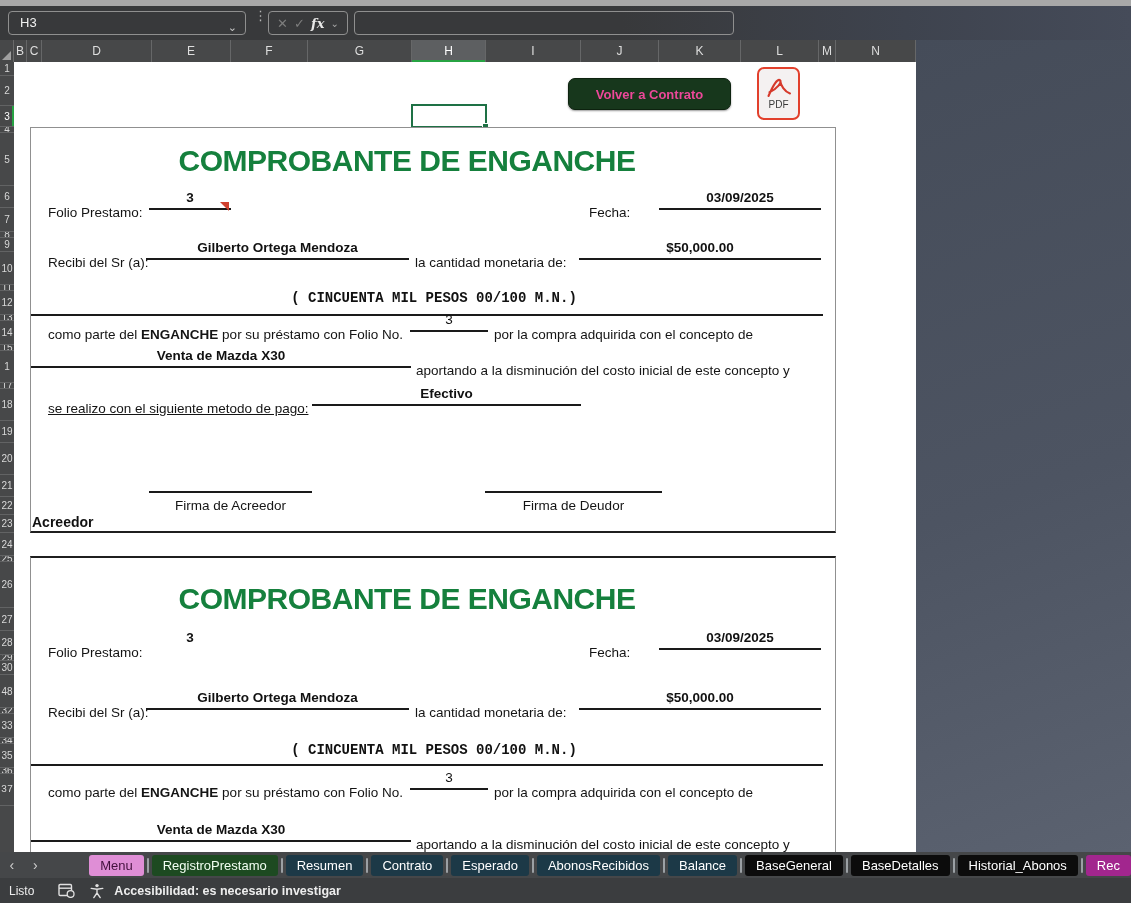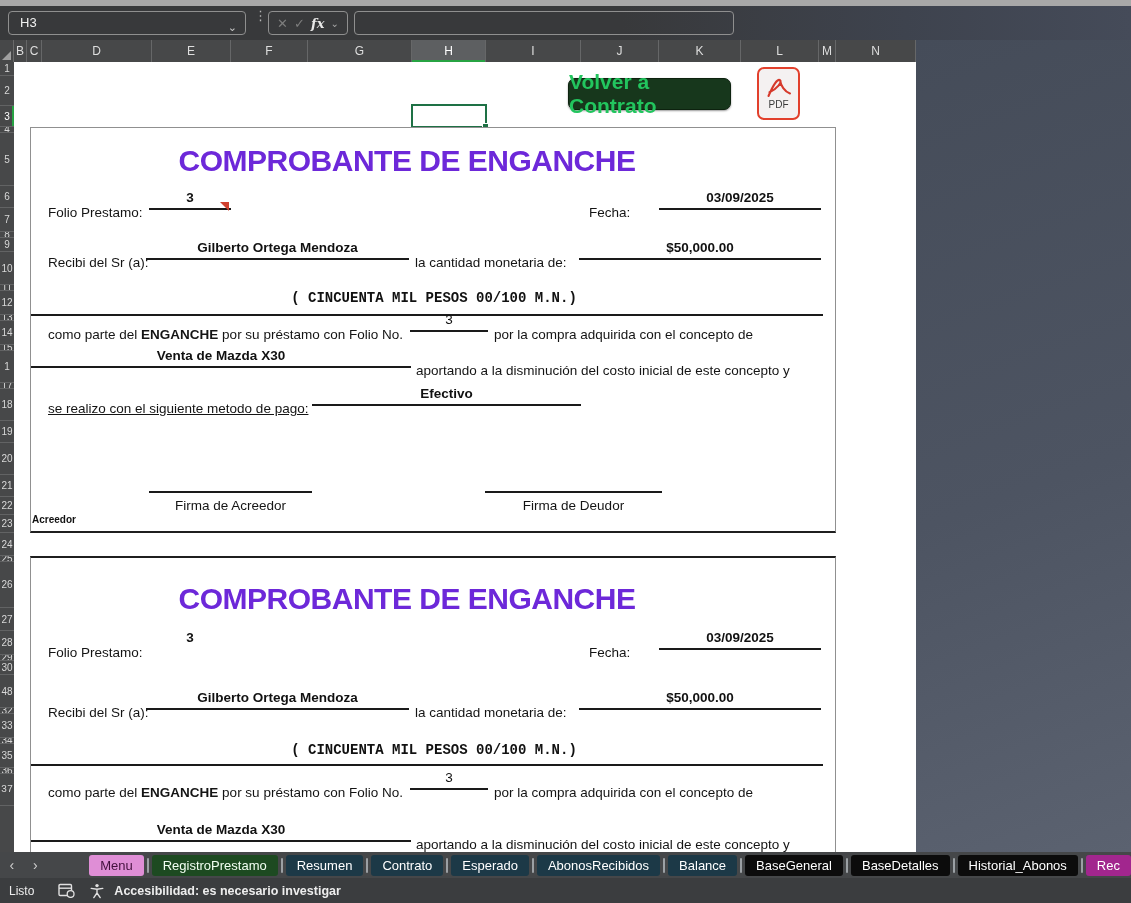--- a/index.html
+++ b/index.html
@@ -48,51 +48,51 @@
     width:2px; background:#27a343; }
 
   
   #sheet { left:14px; top:62px; width:902px; height:790px; background:#ffffff; overflow:hidden; }
   #right-void { left:916px; top:40px; width:215px; height:812px;
     background:linear-gradient(160deg,#454c59 0%,#4d5462 55%,#5b6270 100%); }
 
   #prompt-cell { left:29px; top:14px; width:268px; height:30px; background:#fafad0;
     color:#3c3c34; font-size:13.5px; line-height:30px; padding-left:8px; }
   #volver-btn { left:554px; top:16px; width:163px; height:32px; background:#17371c;
-    border:1px solid #0d220f; border-radius:7px; color:#22c55e; font-weight:bold; font-size:21px;
+    border:1px solid #0d220f; border-radius:7px; color:#ec4899; font-weight:bold; font-size:13px;
     display:flex; align-items:center; justify-content:center; cursor:pointer;
     box-shadow:0 1px 2px rgba(0,0,0,.4); }
   #pdf-icon { left:743px; top:5px; width:43px; height:53px; background:#f4f1f1;
     border:2px solid #e2402c; border-radius:7px; display:flex; flex-direction:column;
     align-items:center; justify-content:center; cursor:pointer; }
   #pdf-icon .pdf-label { font-size:10px; color:#3a3a3a; margin-top:1px; }
   #sel-cell { left:397px; top:42px; width:76px; height:24px; border:2px solid #1e7145; }
   #sel-cell .handle { position:absolute; right:-4px; bottom:-4px; width:7px; height:7px;
     background:#1e7145; border:1px solid #fff; }
 
   
   .doc { position:absolute; left:16px; width:806px; background:#fff;
     border:1px solid #909090; }
   #doc1 { top:65px; height:406px; border-bottom:2px solid #1f1f1f; }
   #doc2 { top:494px; height:360px; border-top:2px solid #1f1f1f; }
   .doc-title { position:absolute; left:0; width:100%; padding-right:52px; text-align:center;
-    font-size:30px; font-weight:bold; color:#6d28d9; letter-spacing:-.5px; white-space:nowrap; }
+    font-size:30px; font-weight:bold; color:#15803d; letter-spacing:-.5px; white-space:nowrap; }
   .t { position:absolute; white-space:nowrap; font-size:13.5px; color:#141414; }
   .useg { position:absolute; height:20px; border-bottom:2px solid #1a1a1a; text-align:center;
     font-weight:bold; font-size:13.5px; color:#111; white-space:nowrap; }
   .useg.plain { font-weight:normal; }
   .noline { border-bottom:none; }
   .full-rule { position:absolute; left:0; width:792px; border-bottom:2px solid #1a1a1a; height:0; }
   .letras { position:absolute; left:0; width:806px; text-align:center; font-weight:bold;
     font-size:14px; color:#111;font-family:Liberation Mono, monospace; }
   .comment-tri { position:absolute; width:0; height:0;
     border-top:9px solid #d0402e; border-left:9px solid transparent; }
   .sig-line { position:absolute; height:0; border-top:2px solid #1a1a1a; }
   .sig-label { position:absolute; font-size:13.5px; color:#141414; text-align:center; }
-  .acreedor { position:absolute; font-weight:bold; font-size:10px; color:#111; }
+  .acreedor { position:absolute; font-weight:bold; font-size:14px; color:#111; }
 
   
   #tabbar { left:0; top:852px; width:1131px; height:26px; background:#454749;
     display:flex; align-items:center; }
   .tab-nav { color:#cfcfcf; font-size:14px; width:32px; text-align:center; cursor:pointer; }
   #tabs-wrap { display:flex; align-items:center; margin-left:42px; height:26px; }
   .sheet-tab { height:21px; border-radius:3px; padding:0 11px; display:flex; align-items:center;
     font-size:13px; cursor:pointer; white-space:nowrap; }
   .tab-sep { width:2px; height:15px; background:#9ba0a4; margin:0 3px; border-radius:1px; }
 

